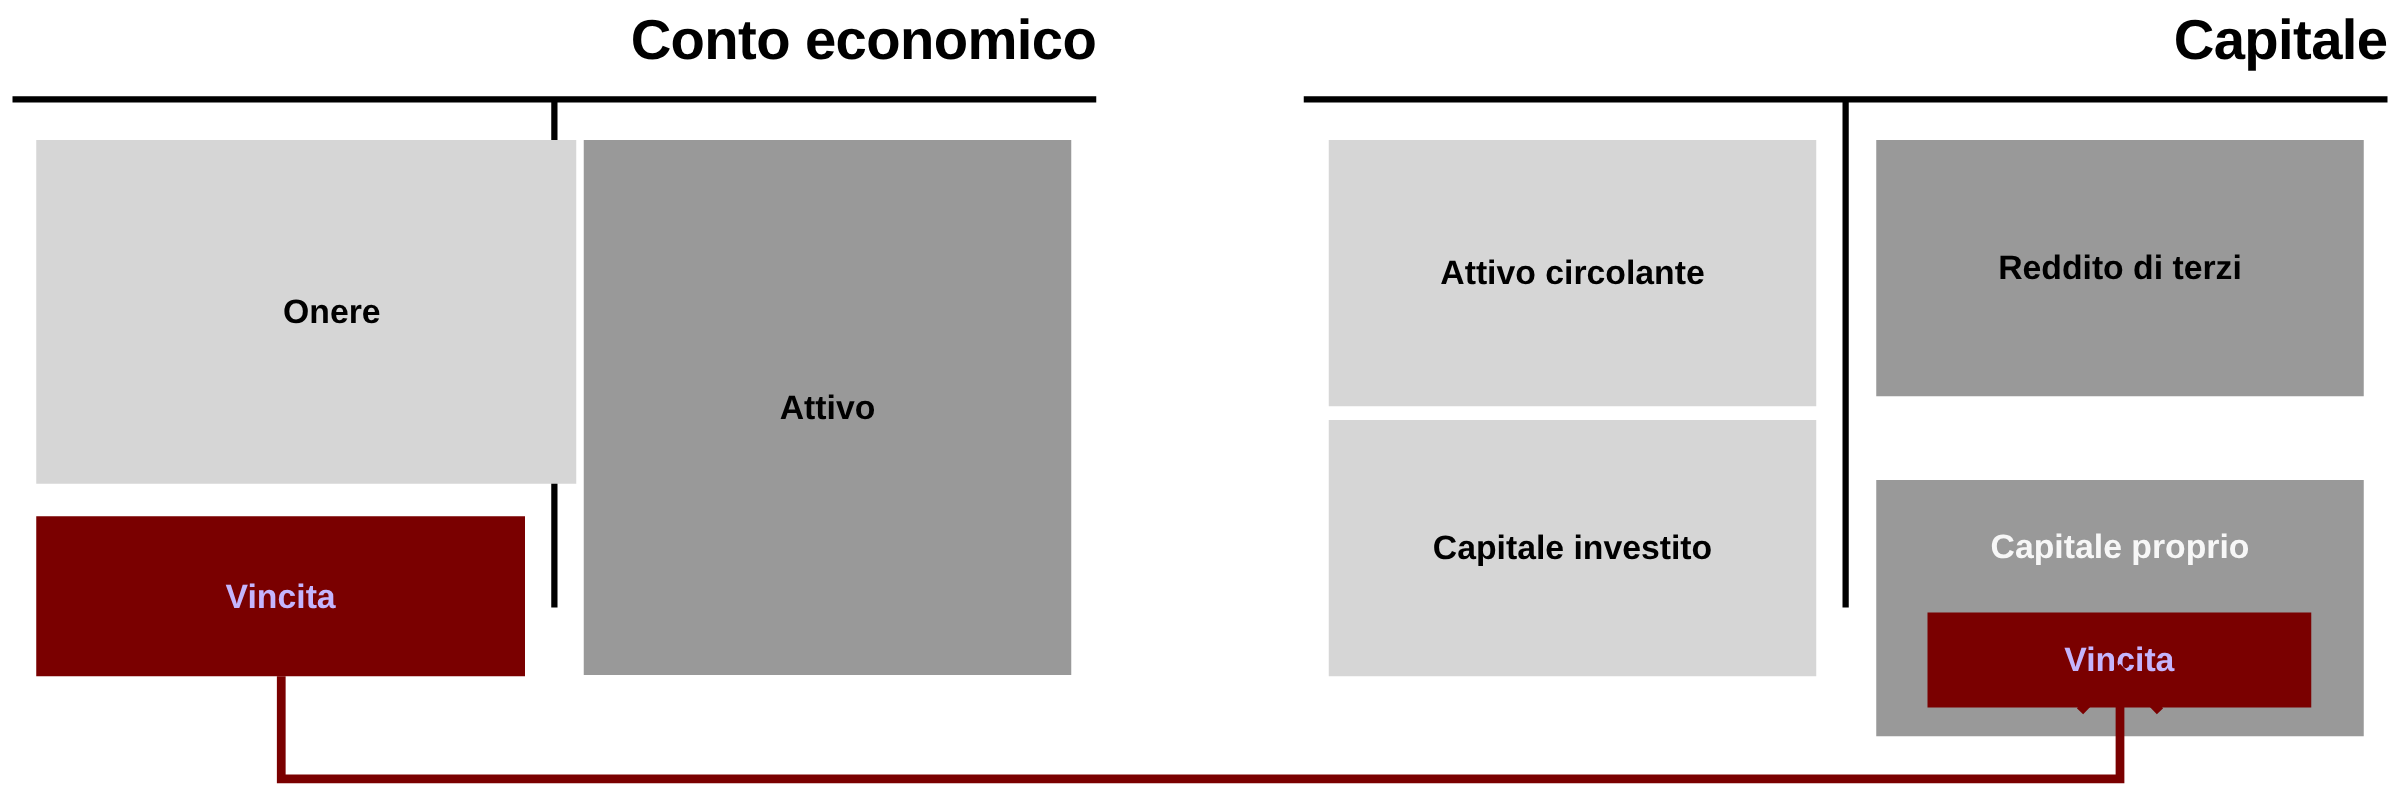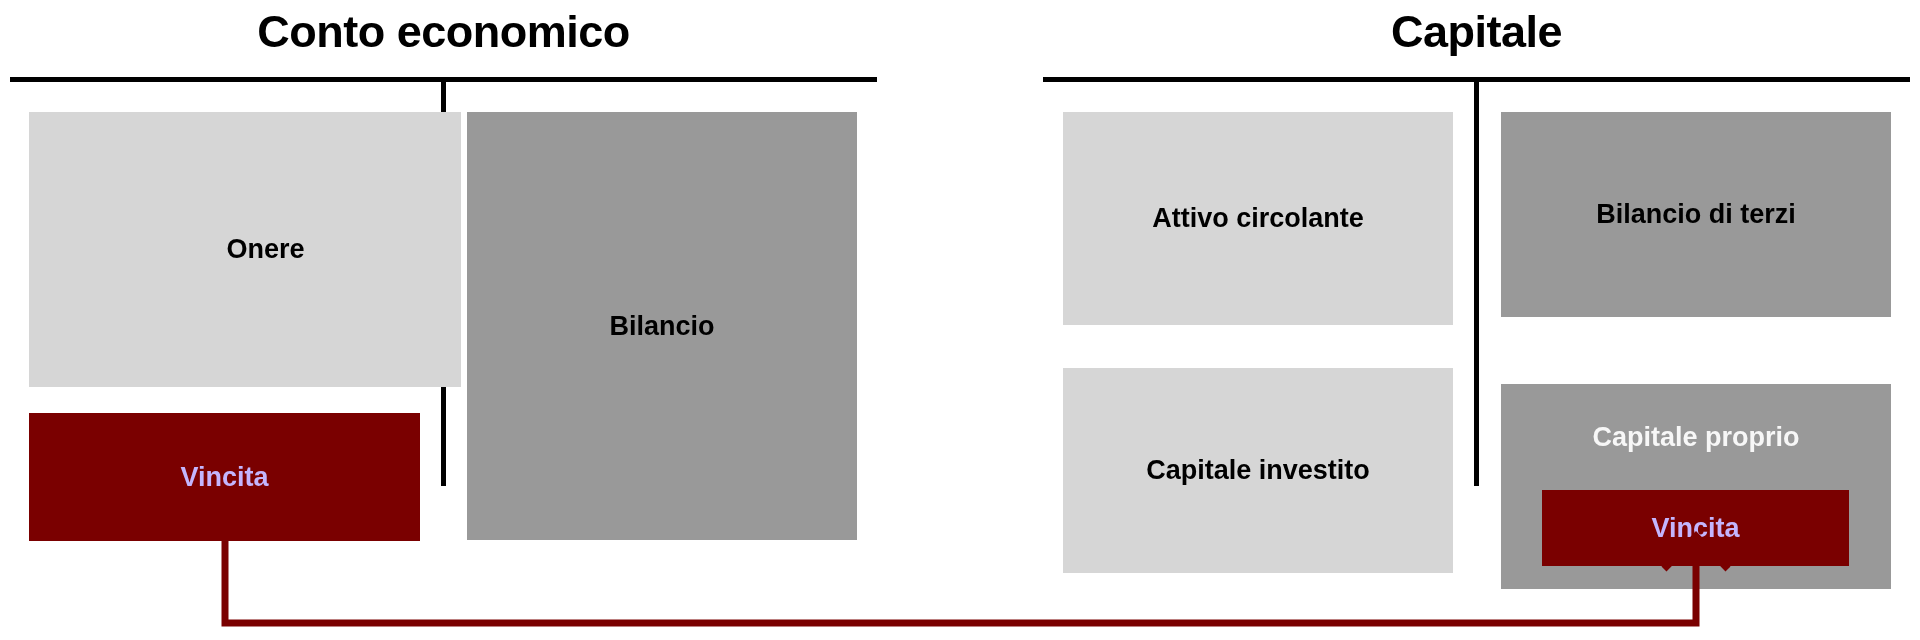--- a/index.html
+++ b/index.html
@@ -1,19 +1,19 @@
 <!DOCTYPE html>
 <html><head>
   <meta charset="utf-8">
   <style>
     html, body { margin: 0; padding: 0; background: #ffffff; }
     body { width: 1920px; height: 640px; position: relative; overflow: hidden;
            font-family: "Liberation Sans", "DejaVu Sans", sans-serif; }
     .title { position: absolute; top: 2px; height: 60px; line-height: 60px;
-             font-size: 45px; font-weight: bold; color: #000; text-align: center;
+             font-size: 45px; font-weight: bold; color: #000; text-align: right;
              letter-spacing: -0.5px; white-space: nowrap; }
     .hline { position: absolute; height: 5px; background: #000; top: 77px; }
     .vline { position: absolute; width: 5px; background: #000; top: 80px; height: 406px; }
     .box { position: absolute; display: flex; align-items: center; justify-content: center;
            font-weight: bold; font-size: 27px; color: #000; white-space: nowrap; }
     .light { background: #d6d6d6; }
     .dark { background: #999999; }
     .red { background: #7a0000; color: #c4b5fd; }
     .box-cp { position: absolute; background: #999999; }
     .cp-label { position: absolute; left: 0; right: 0; top: 38px; text-align: center;
@@ -27,35 +27,35 @@
 <div class="hline" style="left: 10px; width: 867px;"></div>
 <div class="vline" style="left: 441px;"></div>
 
 <div class="box light" style="left: 29px; top: 112px; width: 391px; height: 275px; padding-left: 41px;">
   <span>Onere</span>
 </div>
 <div class="box red" style="left: 29px; top: 413px; width: 391px; height: 128px;">
   <span>Vincita</span>
 </div>
 <div class="box dark" style="left: 467px; top: 112px; width: 390px; height: 428px;">
-  <span>Bilancio</span>
+  <span>Attivo</span>
 </div>
 
 <div class="title" style="left: 1043px; width: 867px;">Capitale</div>
 <div class="hline" style="left: 1043px; width: 867px;"></div>
 <div class="vline" style="left: 1474px;"></div>
 
 <div class="box light" style="left: 1063px; top: 112px; width: 390px; height: 213px;">
   <span>Attivo circolante</span>
 </div>
-<div class="box light" style="left: 1063px; top: 336px; width: 390px; height: 205px; margin-top: 32px;">
+<div class="box light" style="left: 1063px; top: 336px; width: 390px; height: 205px;">
   <span>Capitale investito</span>
 </div>
 <div class="box dark" style="left: 1501px; top: 112px; width: 390px; height: 205px;">
-  <span>Bilancio di terzi</span>
+  <span>Reddito di terzi</span>
 </div>
 <div class="box-cp" style="left: 1501px; top: 336px; width: 390px; height: 205px; margin-top: 48px;">
   <div class="cp-label">Capitale proprio</div>
   <div class="box red" style="left: 41px; top: 106px; width: 307px; height: 76px;">
     <span>Vincita</span>
   </div>
 </div>
 
 <svg class="connector" width="1920" height="640">
   <polyline points="225,541 225,623 1696,623 1696,536" fill="none" stroke="#7a0000" stroke-width="7" stroke-linejoin="miter"></polyline>

